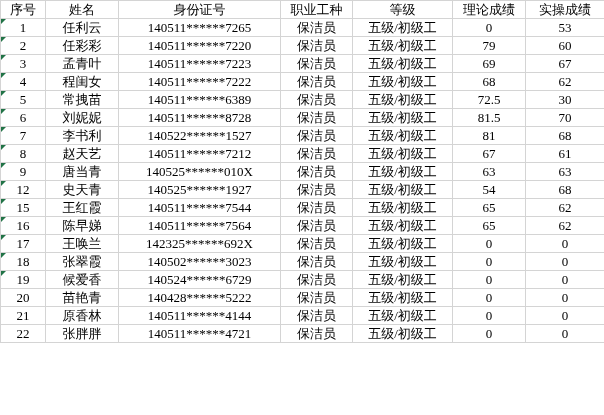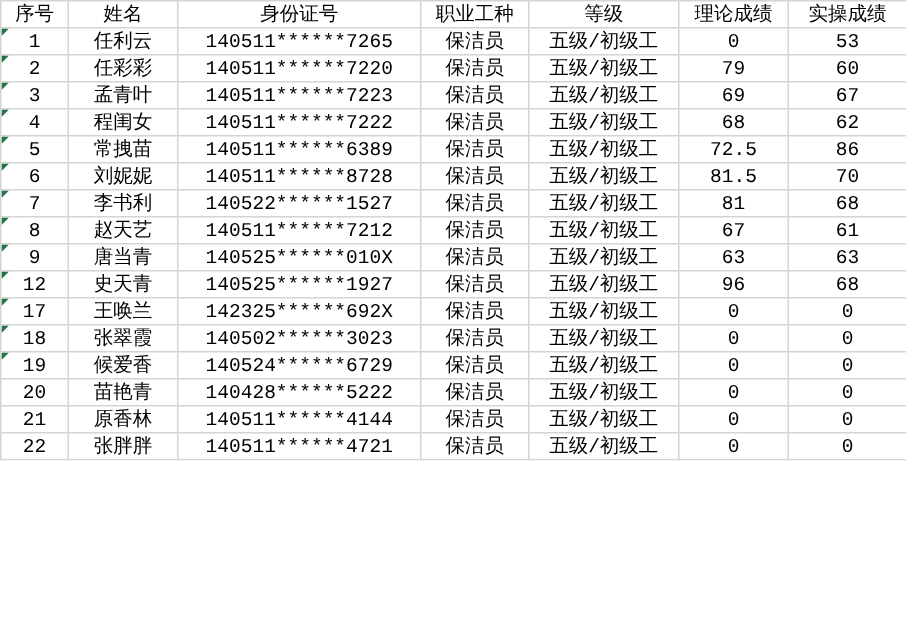--- a/index.html
+++ b/index.html
@@ -9,21 +9,21 @@
   }
   :root {
     --grid: #d4d4d4;
     --tri: #217346;
     --txt: #000000;
   }
   table.sheet {
     border-collapse: collapse;
     table-layout: fixed;
     width: 604px;
-    font-family: Liberation Mono, monospace;
+    font-family: Liberation Serif, serif;
     font-size: 13px;
     color: var(--txt);
   }
   table.sheet th,
   table.sheet td {
     border: 1px solid var(--grid);
     height: 18px;
     box-sizing: border-box;
     padding: 0;
     text-align: center;
@@ -105,21 +105,21 @@
         <td>68</td>
         <td>62</td>
       </tr>
       <tr>
         <td>5<span class="err-tri"></span></td>
         <td>常拽苗</td>
         <td>140511******6389</td>
         <td>保洁员</td>
         <td>五级/初级工</td>
         <td>72.5</td>
-        <td>86</td>
+        <td>30</td>
       </tr>
       <tr>
         <td>6<span class="err-tri"></span></td>
         <td>刘妮妮</td>
         <td>140511******8728</td>
         <td>保洁员</td>
         <td>五级/初级工</td>
         <td>81.5</td>
         <td>70</td>
       </tr>
@@ -149,22 +149,40 @@
         <td>五级/初级工</td>
         <td>63</td>
         <td>63</td>
       </tr>
       <tr>
         <td>12<span class="err-tri"></span></td>
         <td>史天青</td>
         <td>140525******1927</td>
         <td>保洁员</td>
         <td>五级/初级工</td>
-        <td>96</td>
+        <td>54</td>
         <td>68</td>
+      </tr>
+      <tr>
+        <td>15<span class="err-tri"></span></td>
+        <td>王红霞</td>
+        <td>140511******7544</td>
+        <td>保洁员</td>
+        <td>五级/初级工</td>
+        <td>65</td>
+        <td>62</td>
+      </tr>
+      <tr>
+        <td>16<span class="err-tri"></span></td>
+        <td>陈早娣</td>
+        <td>140511******7564</td>
+        <td>保洁员</td>
+        <td>五级/初级工</td>
+        <td>65</td>
+        <td>62</td>
       </tr>
       <tr>
         <td>17<span class="err-tri"></span></td>
         <td>王唤兰</td>
         <td>142325******692X</td>
         <td>保洁员</td>
         <td>五级/初级工</td>
         <td>0</td>
         <td>0</td>
       </tr>

